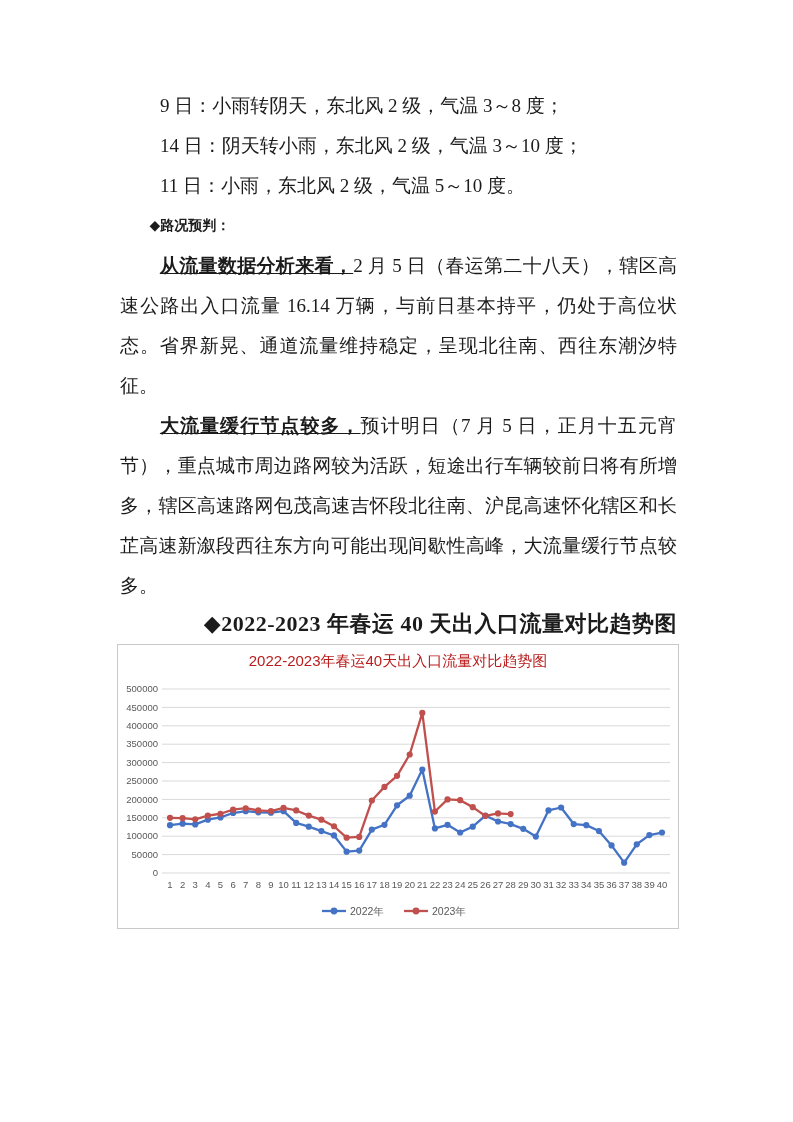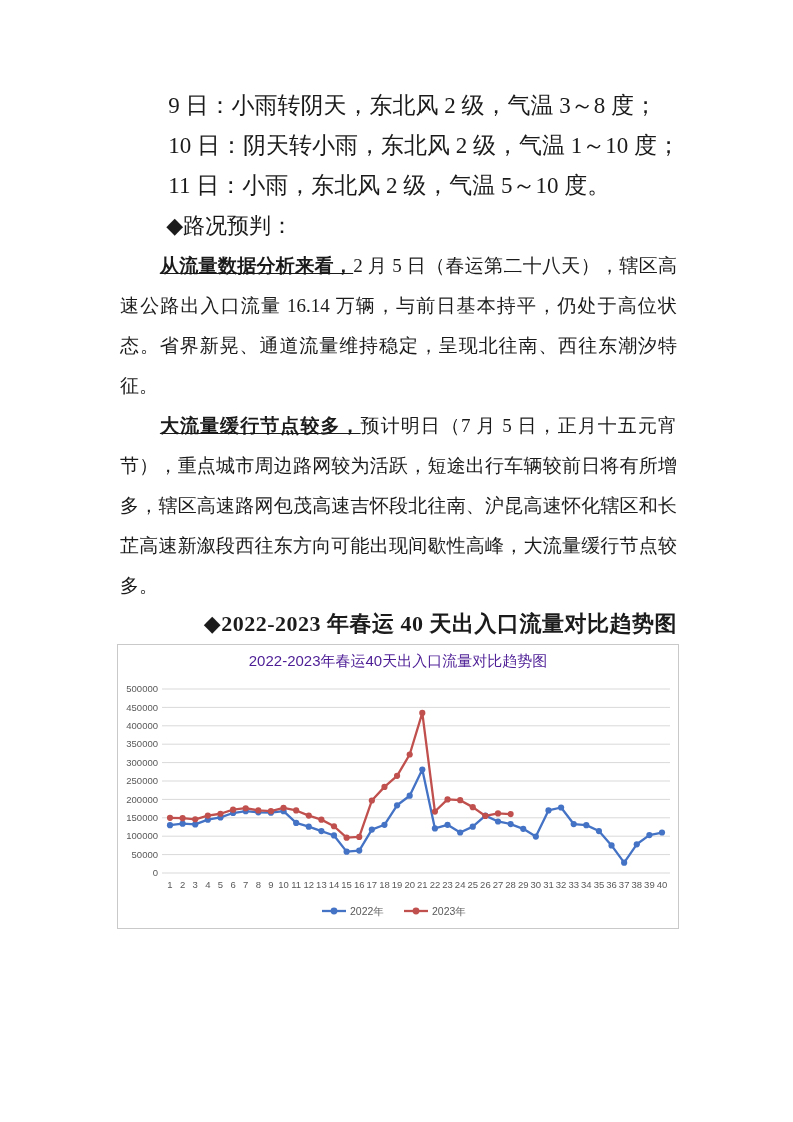--- a/index.html
+++ b/index.html
@@ -6,54 +6,54 @@
   .page{
     width:793px;height:1122px;background:#ffffff;margin:0 auto;
     position:relative;overflow:hidden;
     font-family:"Liberation Serif","DejaVu Serif",serif;
     color:#1b1b1b;
   }
   .doc{
     position:absolute;left:120px;top:86px;width:557px;
   }
   .bodyline{
-    margin:0;font-size:23px;line-height:40px;text-indent:2.1em;
+    margin:0;font-size:19px;line-height:40px;text-indent:2.1em;
     white-space:nowrap;
   }
   .para{
     margin:0;font-size:19px;line-height:40px;text-indent:2.1em;
     text-align:justify;
   }
   .para b{font-weight:700;text-decoration:underline;}
   .sect{
-    margin:0;font-size:22px;line-height:40px;text-indent:2.1em;font-weight:400;
+    margin:0;font-size:14px;line-height:40px;text-indent:2.1em;font-weight:700;
   }
   .chart-heading{
     margin:0;font-size:22px;line-height:36px;font-weight:700;text-align:right;
     letter-spacing:0.5px;
   }
   .chart-box{
     position:relative;width:560px;height:283px;margin-left:-3px;margin-top:2px;
     border:1px solid #c9c9c9;background:#ffffff;
     font-family:"Liberation Sans","DejaVu Sans",sans-serif;
   }
   .chart-title{
     position:absolute;top:7px;left:0;width:100%;text-align:center;
-    font-size:15px;color:#4c1d95;
+    font-size:15px;color:#b91c1c;
   }
   .chart-box svg{position:absolute;left:0;top:0;}
 </style>
 </head>
 <body>
 
 <div class="page">
   <div class="doc">
 
     <p class="bodyline">9 日：小雨转阴天，东北风 2 级，气温 3～8 度；</p>
-    <p class="bodyline">10 日：阴天转小雨，东北风 2 级，气温 1～10 度；</p>
+    <p class="bodyline">14 日：阴天转小雨，东北风 2 级，气温 3～10 度；</p>
     <p class="bodyline">11 日：小雨，东北风 2 级，气温 5～10 度。</p>
 
     <p class="sect">◆路况预判：</p>
 
     <p class="para"><b>从流量数据分析来看，</b><span>2 月 5 日（春运第二十八天），辖区高速公路出入口流量 16.14 万辆，与前日基本持平，仍处于高位状态。省界新晃、通道流量维持稳定，呈现北往南、西往东潮汐特征。</span></p>
 
     <p class="para"><b>大流量缓行节点较多，</b><span>预计明日（7 月 5 日，正月十五元宵节），重点城市周边路网较为活跃，短途出行车辆较前日将有所增多，辖区高速路网包茂高速吉怀段北往南、沪昆高速怀化辖区和长芷高速新溆段西往东方向可能出现间歇性高峰，大流量缓行节点较多。</span></p>
 
     <h2 class="chart-heading">◆2022-2023 年春运 40 天出入口流量对比趋势图</h2>
 

